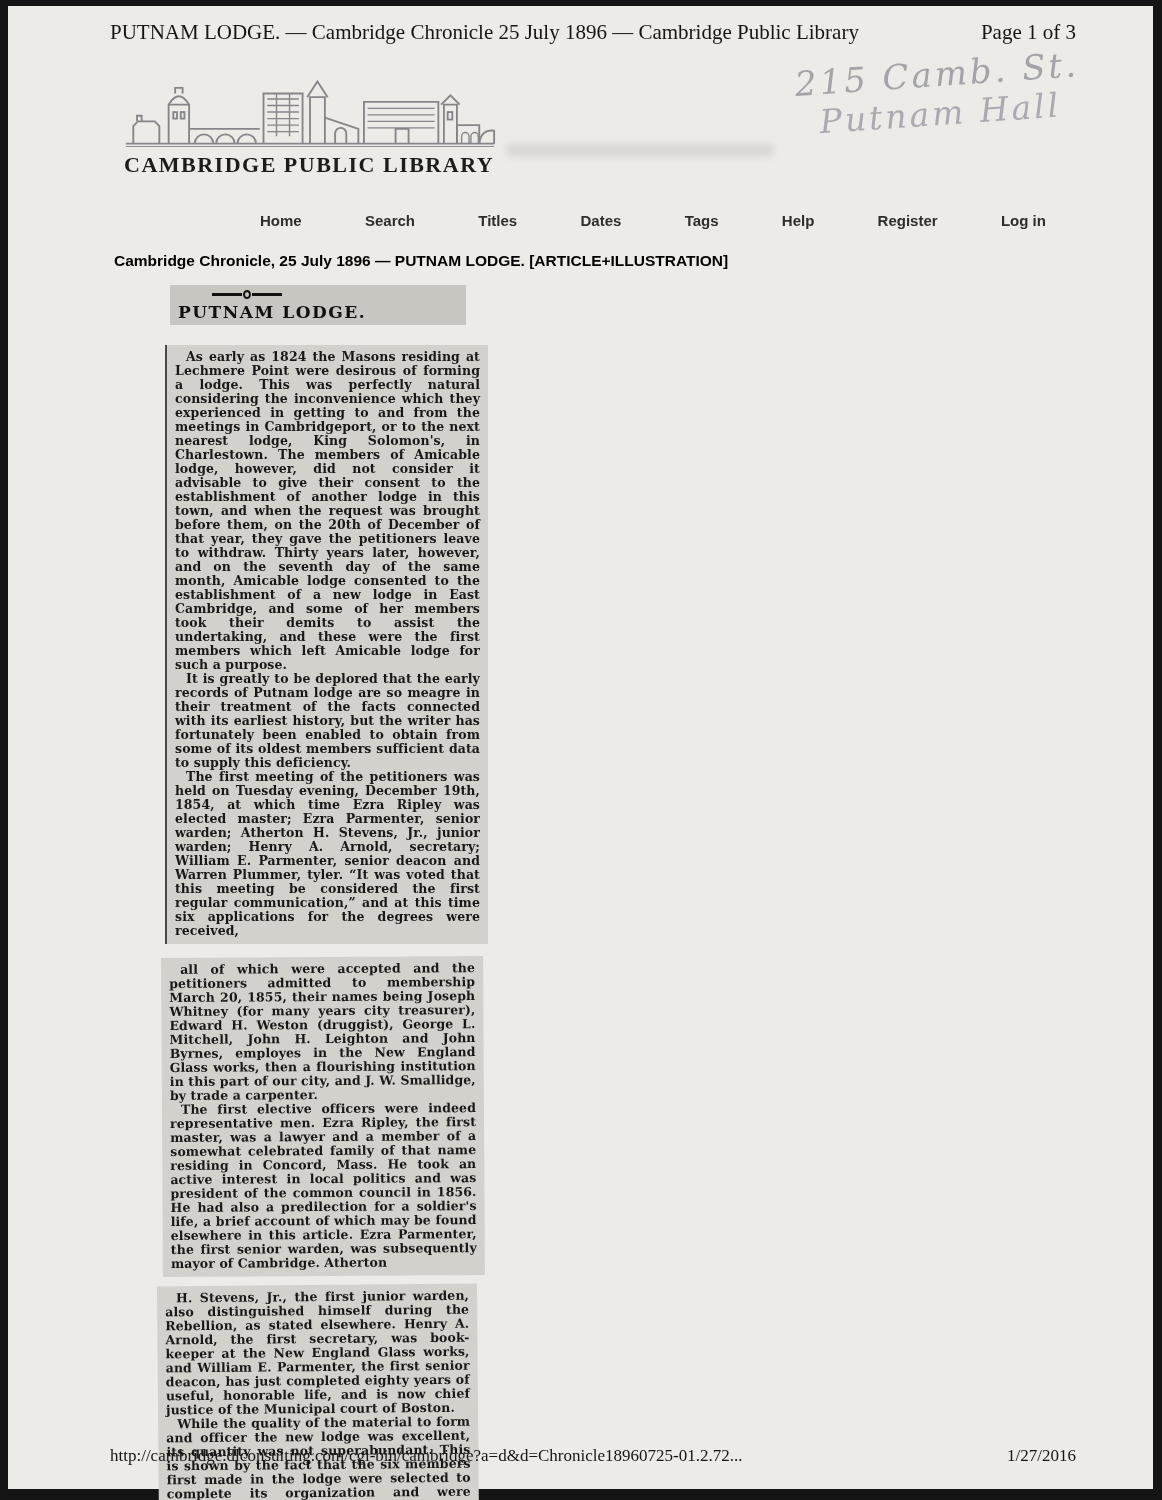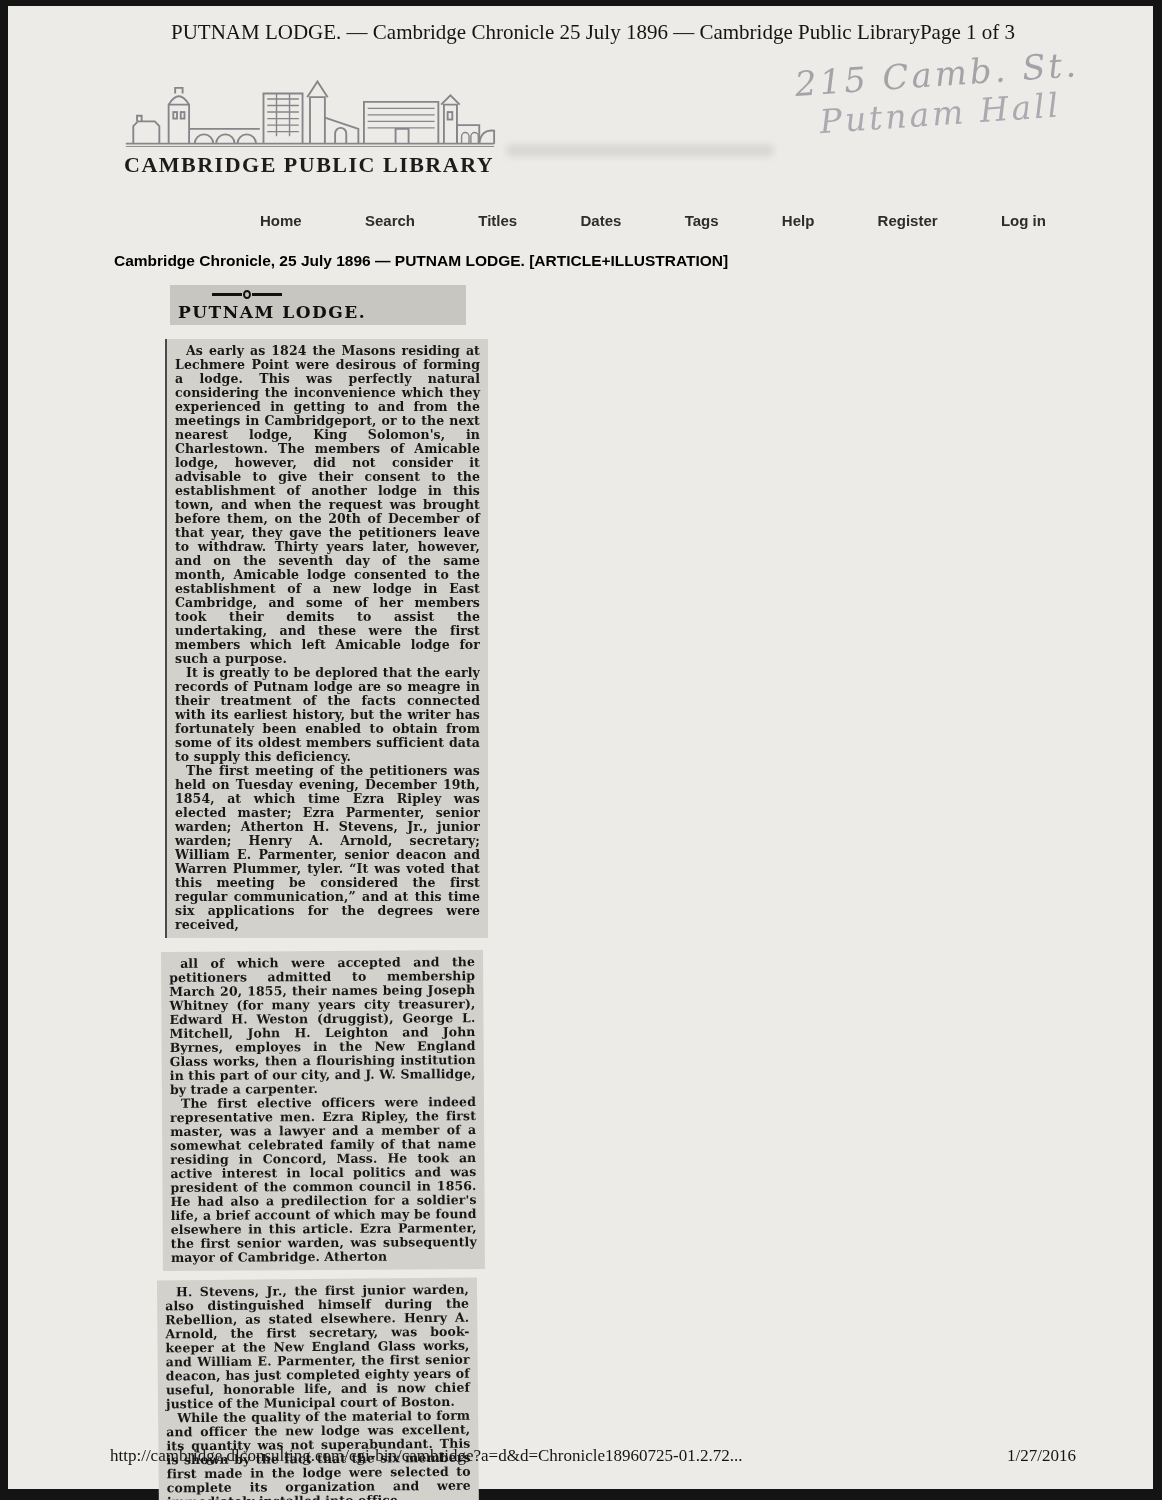--- a/index.html
+++ b/index.html
@@ -1,21 +1,21 @@
 <!DOCTYPE html>
 <html><head>
 <meta charset="utf-8">
 <style>
   * { margin:0; padding:0; box-sizing:border-box; }
   body { background:#555; font-family:"Liberation Serif", serif; }
   .page { position:relative; width:1162px; height:1500px; background:#141414; overflow:hidden; }
   .paper { position:absolute; left:8px; top:6px; right:9px; bottom:11px; background:#edebe7; }
 
   
-  .print-header { position:absolute; left:102px; top:14px; width:966px; display:flex; justify-content:center; font-size:21px; color:#151515; }
+  .print-header { position:absolute; left:102px; top:14px; width:966px; display:flex; justify-content:space-between; font-size:21px; color:#151515; }
   .print-footer { position:absolute; left:102px; top:1440px; width:966px; display:flex; justify-content:space-between; font-size:17px; color:#151515; }
 
   
   .logo-block { position:absolute; left:116px; top:70px; width:380px; }
   .logo-block svg { display:block; }
   .logo-title { font-family:"Liberation Serif", serif; font-weight:700; font-size:22px; letter-spacing:1.5px; color:#1c1c1c; margin-top:2px; white-space:nowrap; }
 
   
   .handwriting { position:absolute; left:788px; top:48px; transform:rotate(-4deg); font-family:"DejaVu Serif", serif; font-style:italic; color:#a3a3a8; }
   .hw1 { font-size:34px; letter-spacing:3px; }
@@ -32,21 +32,21 @@
 
   
   .column { position:absolute; left:157px; top:279px; width:330px; }
   .headline-block { margin-left:5px; width:296px; background:#c8c6c1; padding:5px 6px 3px 8px; }
   .divider { display:flex; align-items:center; margin:0 0 3px 34px; width:70px; }
   .divider .bar { flex:1; height:3px; background:#121212; }
   .divider .ring { width:8px; height:9px; border:2px solid #121212; border-radius:50%; margin:0 1px; }
   .headline { font-family:"DejaVu Serif", serif; font-weight:700; font-size:17px; letter-spacing:1.5px; color:#101010; white-space:nowrap; }
 
   .seg { background:#d3d1cc; padding:5px 8px 6px 8px; }
-  .seg-a { margin-top:14px; width:323px; border-left:2px solid #4a4a4a; }
+  .seg-a { margin-top:20px; width:323px; border-left:2px solid #4a4a4a; }
   .seg-b { margin-top:13px; margin-left:-3px; width:322px; transform:rotate(-0.35deg); }
   .seg-c { margin-top:9px; margin-left:-7px; width:320px; transform:rotate(-0.5deg); }
   .seg p { font-family:"DejaVu Serif", serif; font-weight:700; font-size:12.5px; line-height:14px; text-align:justify; text-indent:11px; color:#181818; letter-spacing:.1px; }
   .seg p.cut { max-height:10px; overflow:hidden; }
 </style>
 </head>
 <body>
 
 <div class="page">
   <div class="paper">

